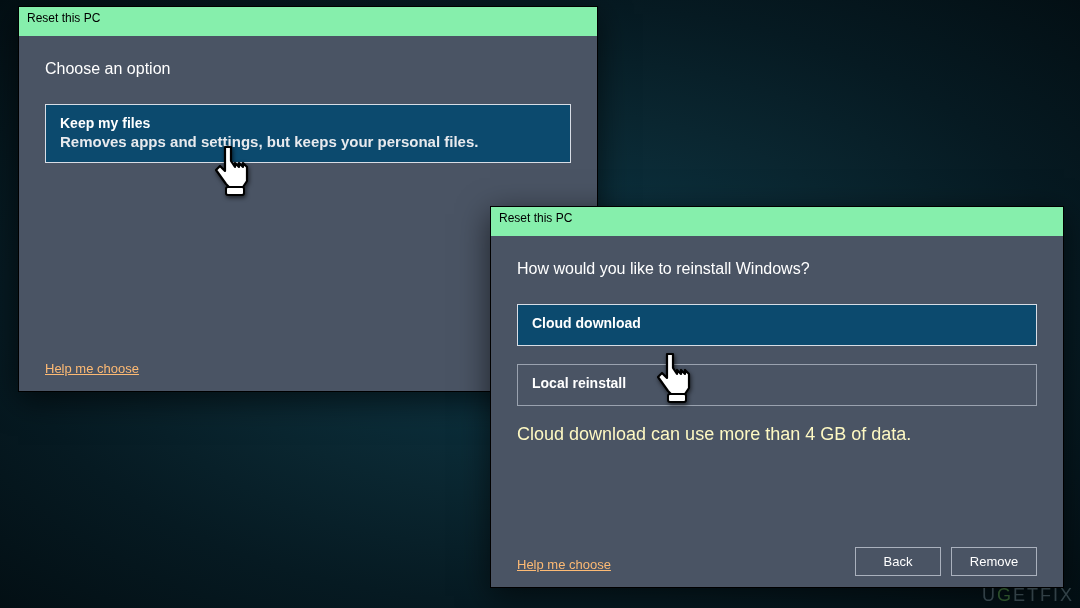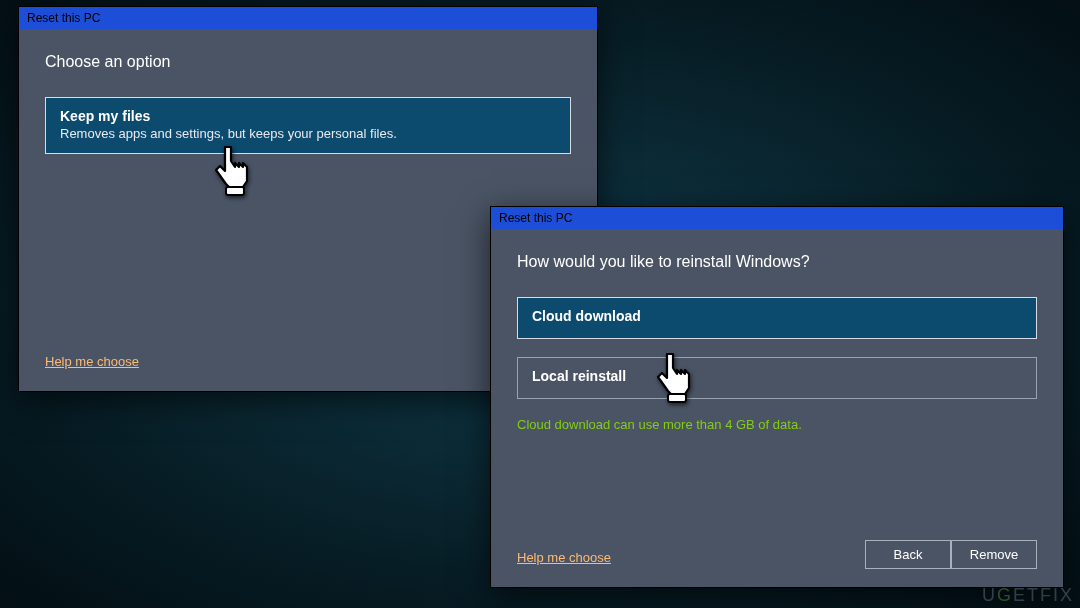--- a/index.html
+++ b/index.html
@@ -9,25 +9,25 @@
     background: radial-gradient(ellipse at center, #0e3a4a 0%, #0a2630 45%, #061a22 70%, #030f14 100%);
     position: relative;
   }
   .dialog {
     position: absolute;
     background: #4a5464;
     border: 1px solid #000;
     box-shadow: 0 8px 30px rgba(0,0,0,0.6);
   }
   .titlebar {
-    background: #1d4ed8;
+    background: #86efac;
     color: #000;
     font-size: 12px;
     padding: 4px 8px;
-    height: 22px;
+    height: 29px;
     line-height: 14px;
   }
   .body {
     padding: 24px 26px 20px 26px;
     color: #fff;
     position: relative;
     height: calc(100% - 22px);
   }
   .heading {
     font-size: 16px;
@@ -45,44 +45,44 @@
     background: #0c4a6e;
     border-color: #d8dde5;
   }
   .opt-title {
     font-size: 14px;
     font-weight: 600;
     color: #fff;
     margin-bottom: 2px;
   }
   .opt-desc {
-    font-size: 13px;
-    font-weight: 400;
+    font-size: 15px;
+    font-weight: 700;
     color: #e8eaee;
   }
   .note {
-    font-size: 13px;
-    color: #84cc16;
+    font-size: 18px;
+    color: #fef9c3;
     margin-top: 0;
   }
   .help-link {
     position: absolute;
     left: 26px;
     bottom: 22px;
     font-size: 13px;
     color: #fdba74;
     text-decoration: underline;
     cursor: pointer;
   }
   .buttons {
     position: absolute;
     right: 26px;
     bottom: 18px;
     display: flex;
-    gap: 0;
+    gap: 10px;
   }
   .btn {
     border: 1px solid #aab1bd;
     background: transparent;
     color: #fff;
     font-size: 13px;
     padding: 6px 0;
     width: 86px;
     text-align: center;
     cursor: pointer;

